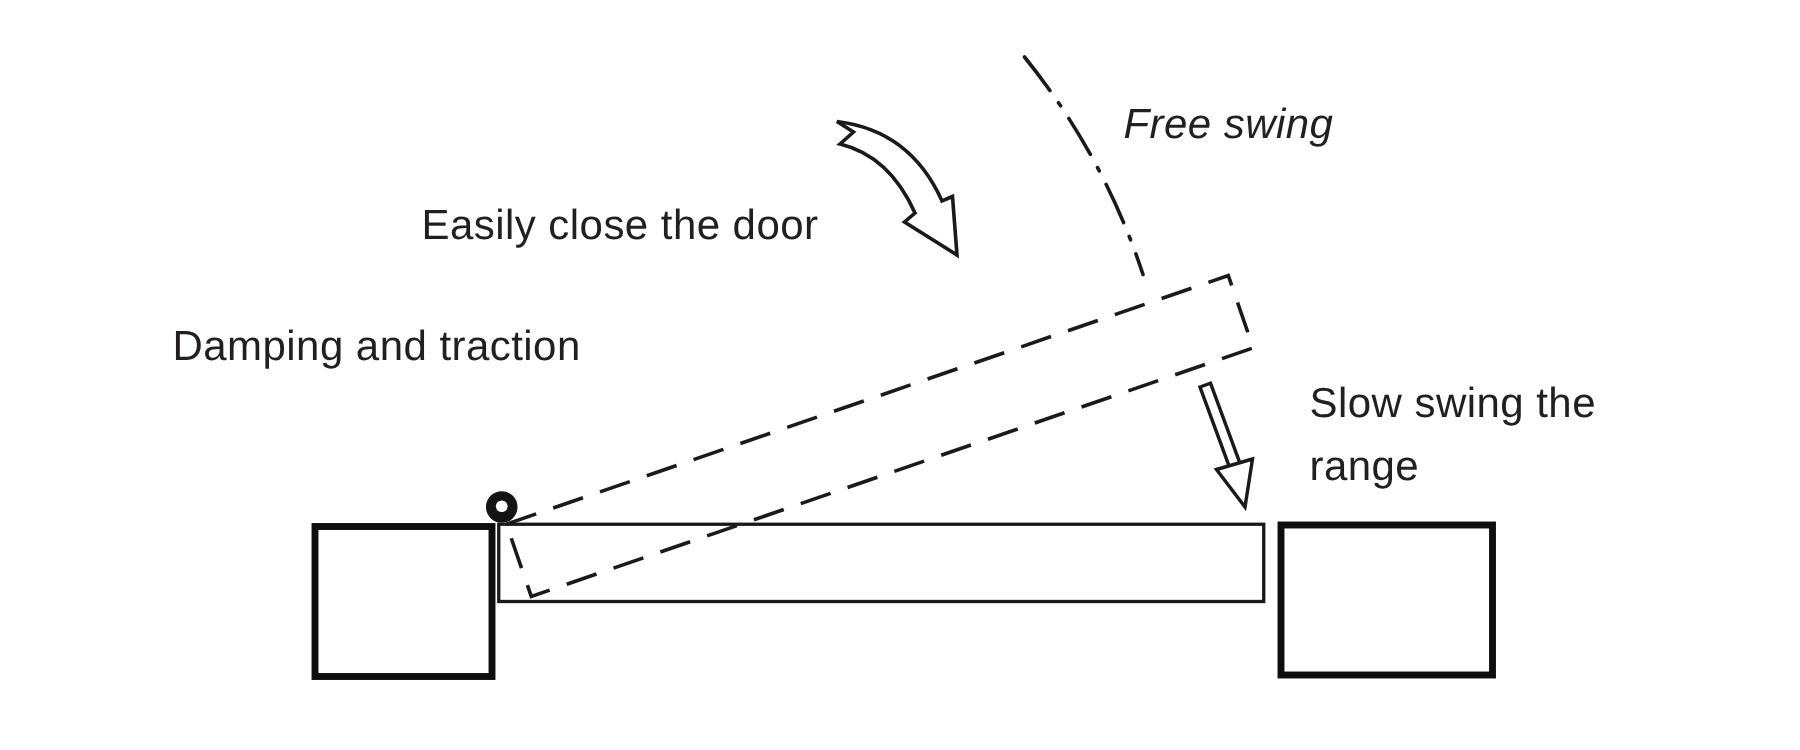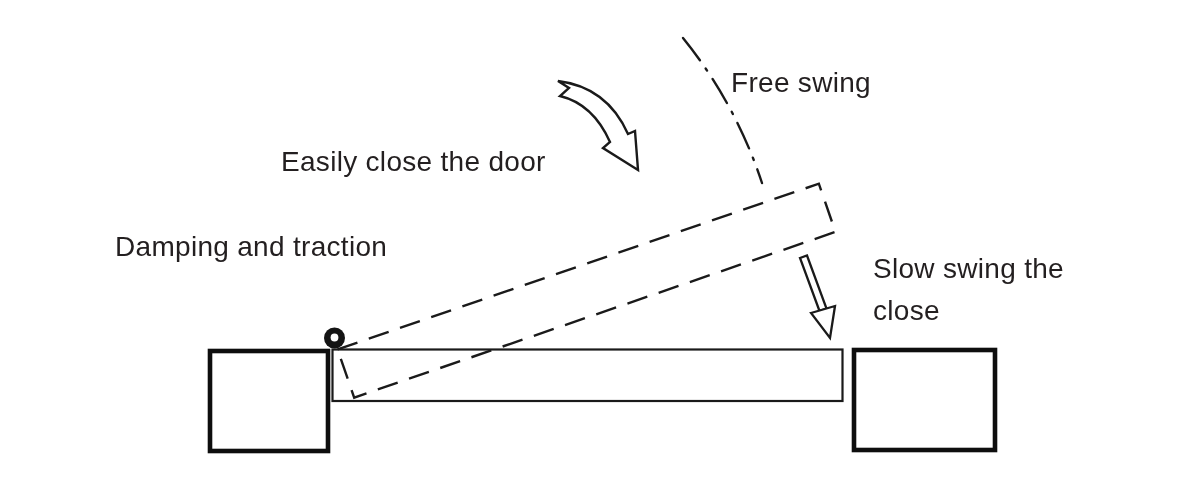--- a/index.html
+++ b/index.html
@@ -53,26 +53,26 @@
     <polygon points="811,313 835,306 830,338" fill="#ffffff" stroke="#1a1a1a" stroke-width="2.3" stroke-linejoin="miter"></polygon>
 
     <rect x="210" y="351" width="118" height="100" fill="#ffffff" stroke="#0e0e0e" stroke-width="4.6"></rect>
 
     <rect x="854" y="350" width="141" height="100" fill="#ffffff" stroke="#0e0e0e" stroke-width="4.6"></rect>
 
     <circle cx="334.5" cy="338" r="10.5" fill="#141414"></circle>
     <circle cx="334.5" cy="337.5" r="3.9" fill="#ffffff"></circle>
   </svg>
 
-  <div class="label" style="left:731px; top:62px;">Free swing</div>
+  <div class="label" style="left:749px; top:62px;font-style:italic;">Free swing</div>
 
-  <div class="label" style="left:281px; top:141px;">Easily close the door</div>
+  <div class="label" style="left:281px; top:129px;">Easily close the door</div>
 
-  <div class="label" style="left:115px; top:226px;">
+  <div class="label" style="left:115px; top:210px;">
     <div>Damping and traction</div>
   </div>
 
   <div class="label" style="left:873px; top:248px;">
     <div>Slow swing the</div>
-    <div>close</div>
+    <div>range</div>
   </div>
 
 </div>
 
 </body></html>

